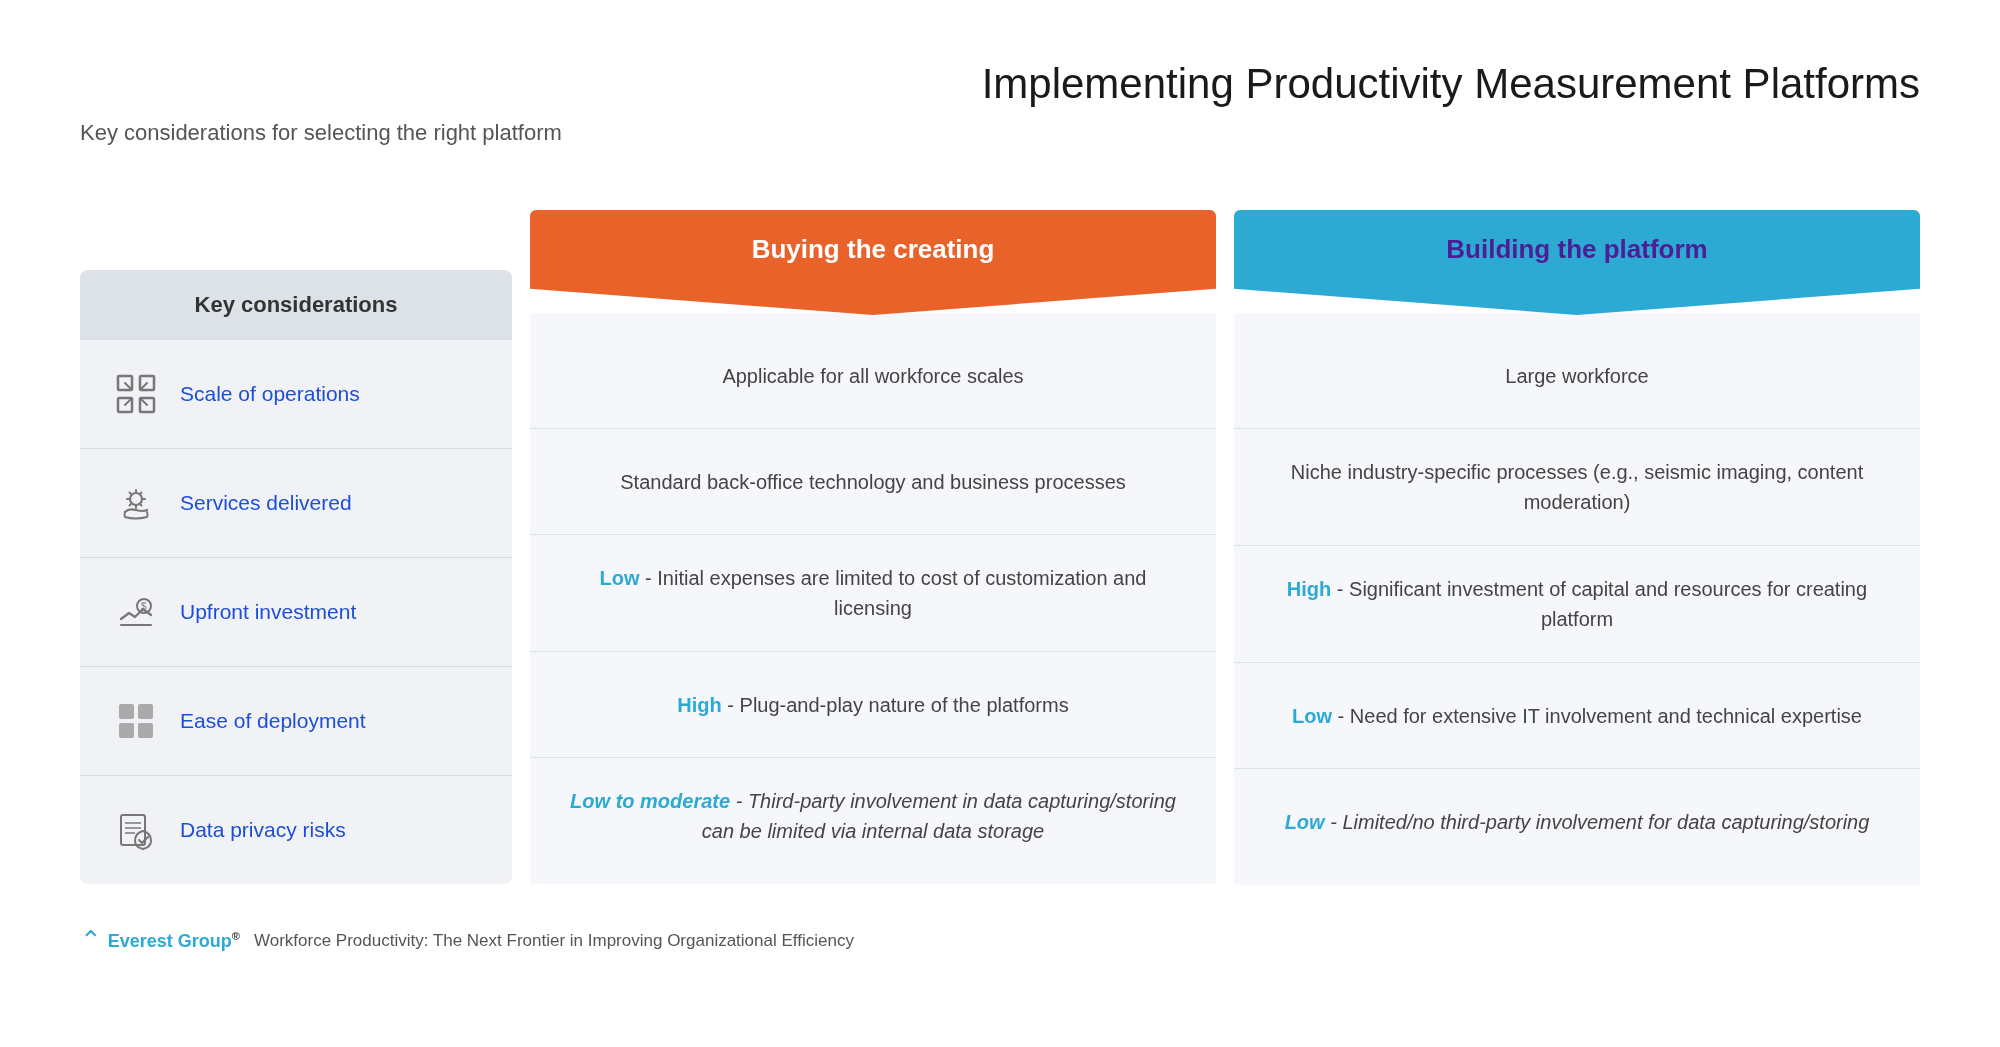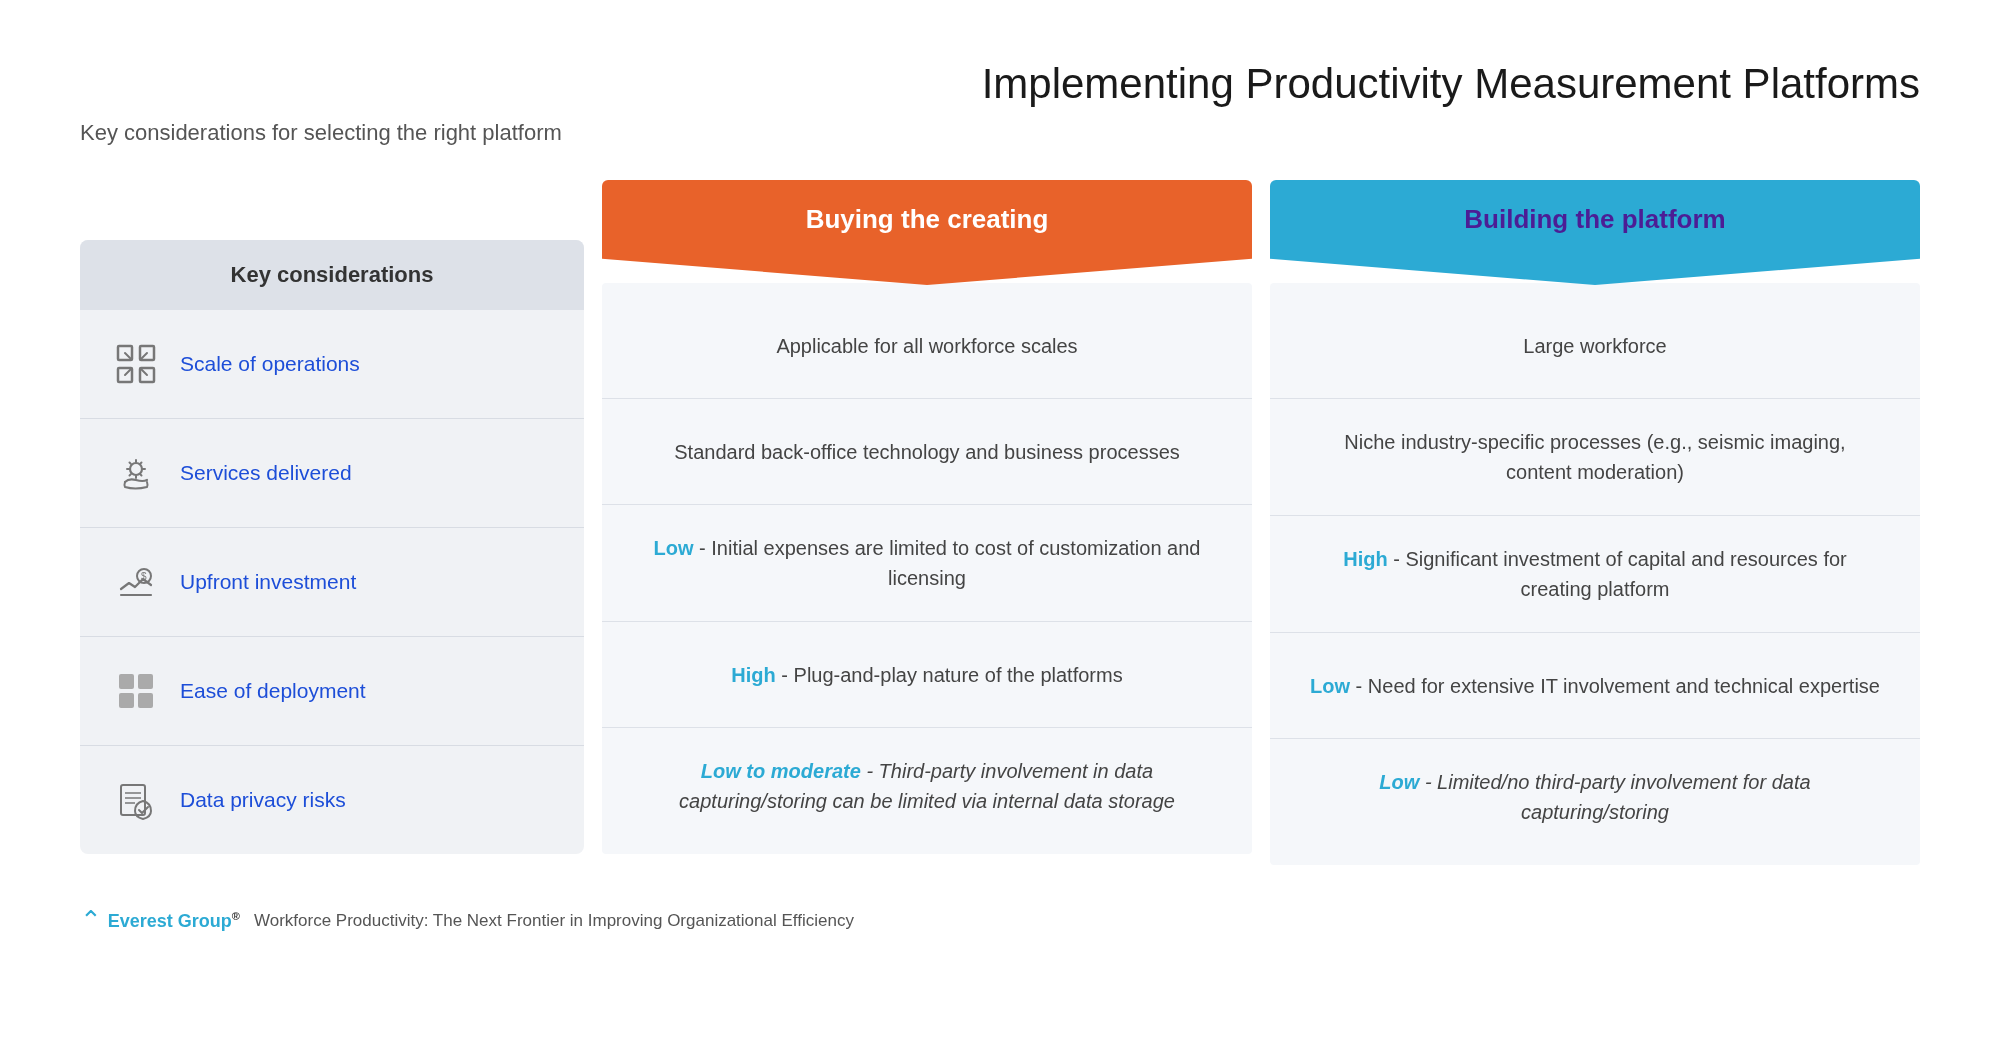--- a/index.html
+++ b/index.html
@@ -14,30 +14,30 @@
     .page-title {
       font-size: 42px;
       font-weight: 400;
       color: #1a1a1a;
       margin-bottom: 12px;
       text-align: right;
     }
     .page-subtitle {
       font-size: 22px;
       color: #555;
-      margin-bottom: 34px;
+      margin-bottom: 64px;
     }
     .main-content {
       display: flex;
       gap: 0;
       align-items: flex-start;
     }
     
     .left-column {
-      width: 504px;
+      width: 432px;
       flex-shrink: 0;
       background: #f0f2f5;
       border-radius: 8px;
       overflow: hidden;
       margin-top: 60px;
     }
     .left-header {
       background: #dde1e8;
       padding: 22px 30px;
       font-size: 22px;

